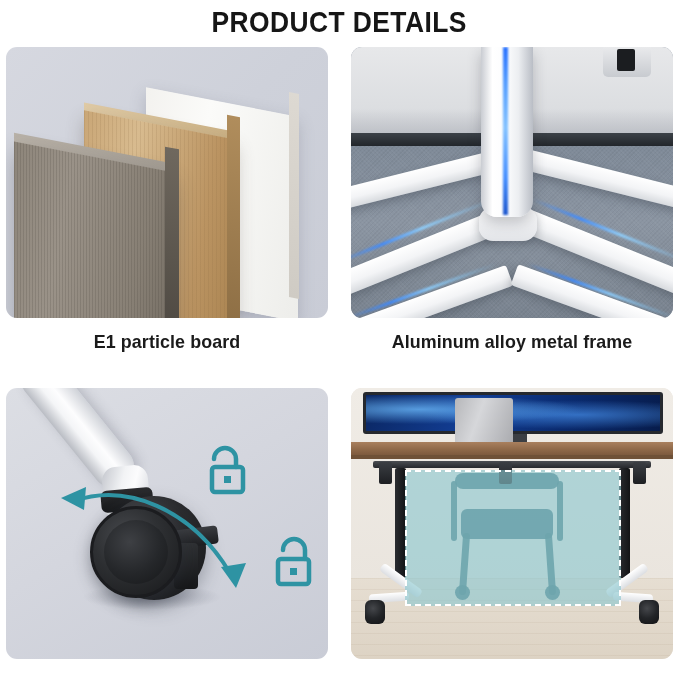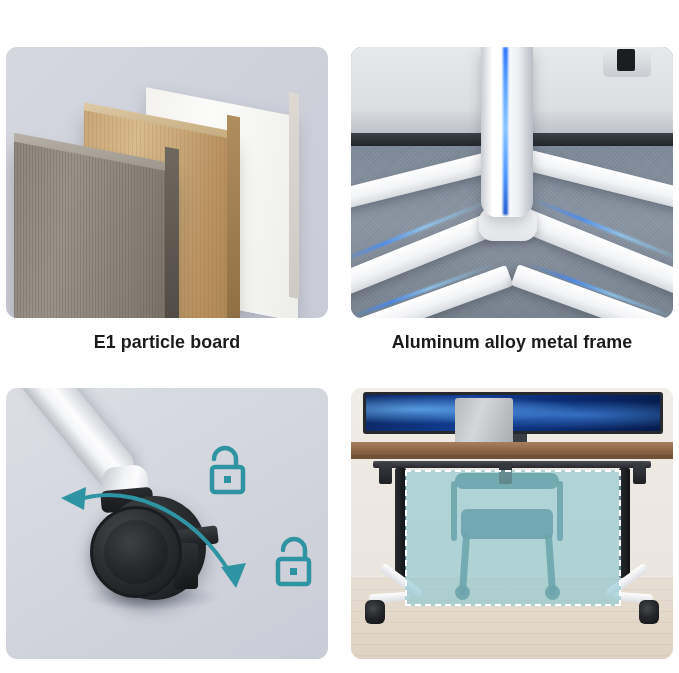--- a/index.html
+++ b/index.html
@@ -453,20 +453,23 @@
     width: 216px; height: 136px;
     background: rgba(138,198,206,.62);
     border: 2px dashed #ffffff;
   }
 </style>
 </head>
 <body>
 
 <div class="page">
 
+  <div class="title-bar">
+    <div class="title">PRODUCT DETAILS</div>
+  </div>
 
   <div class="grid">
 
     <div class="cell">
       <div class="panel p1">
         <div class="b-white-face"></div>
         <div class="b-white-edge"></div>
         <div class="b-oak-top"></div>
         <div class="b-oak-face"></div>
         <div class="b-oak-edge"></div>

